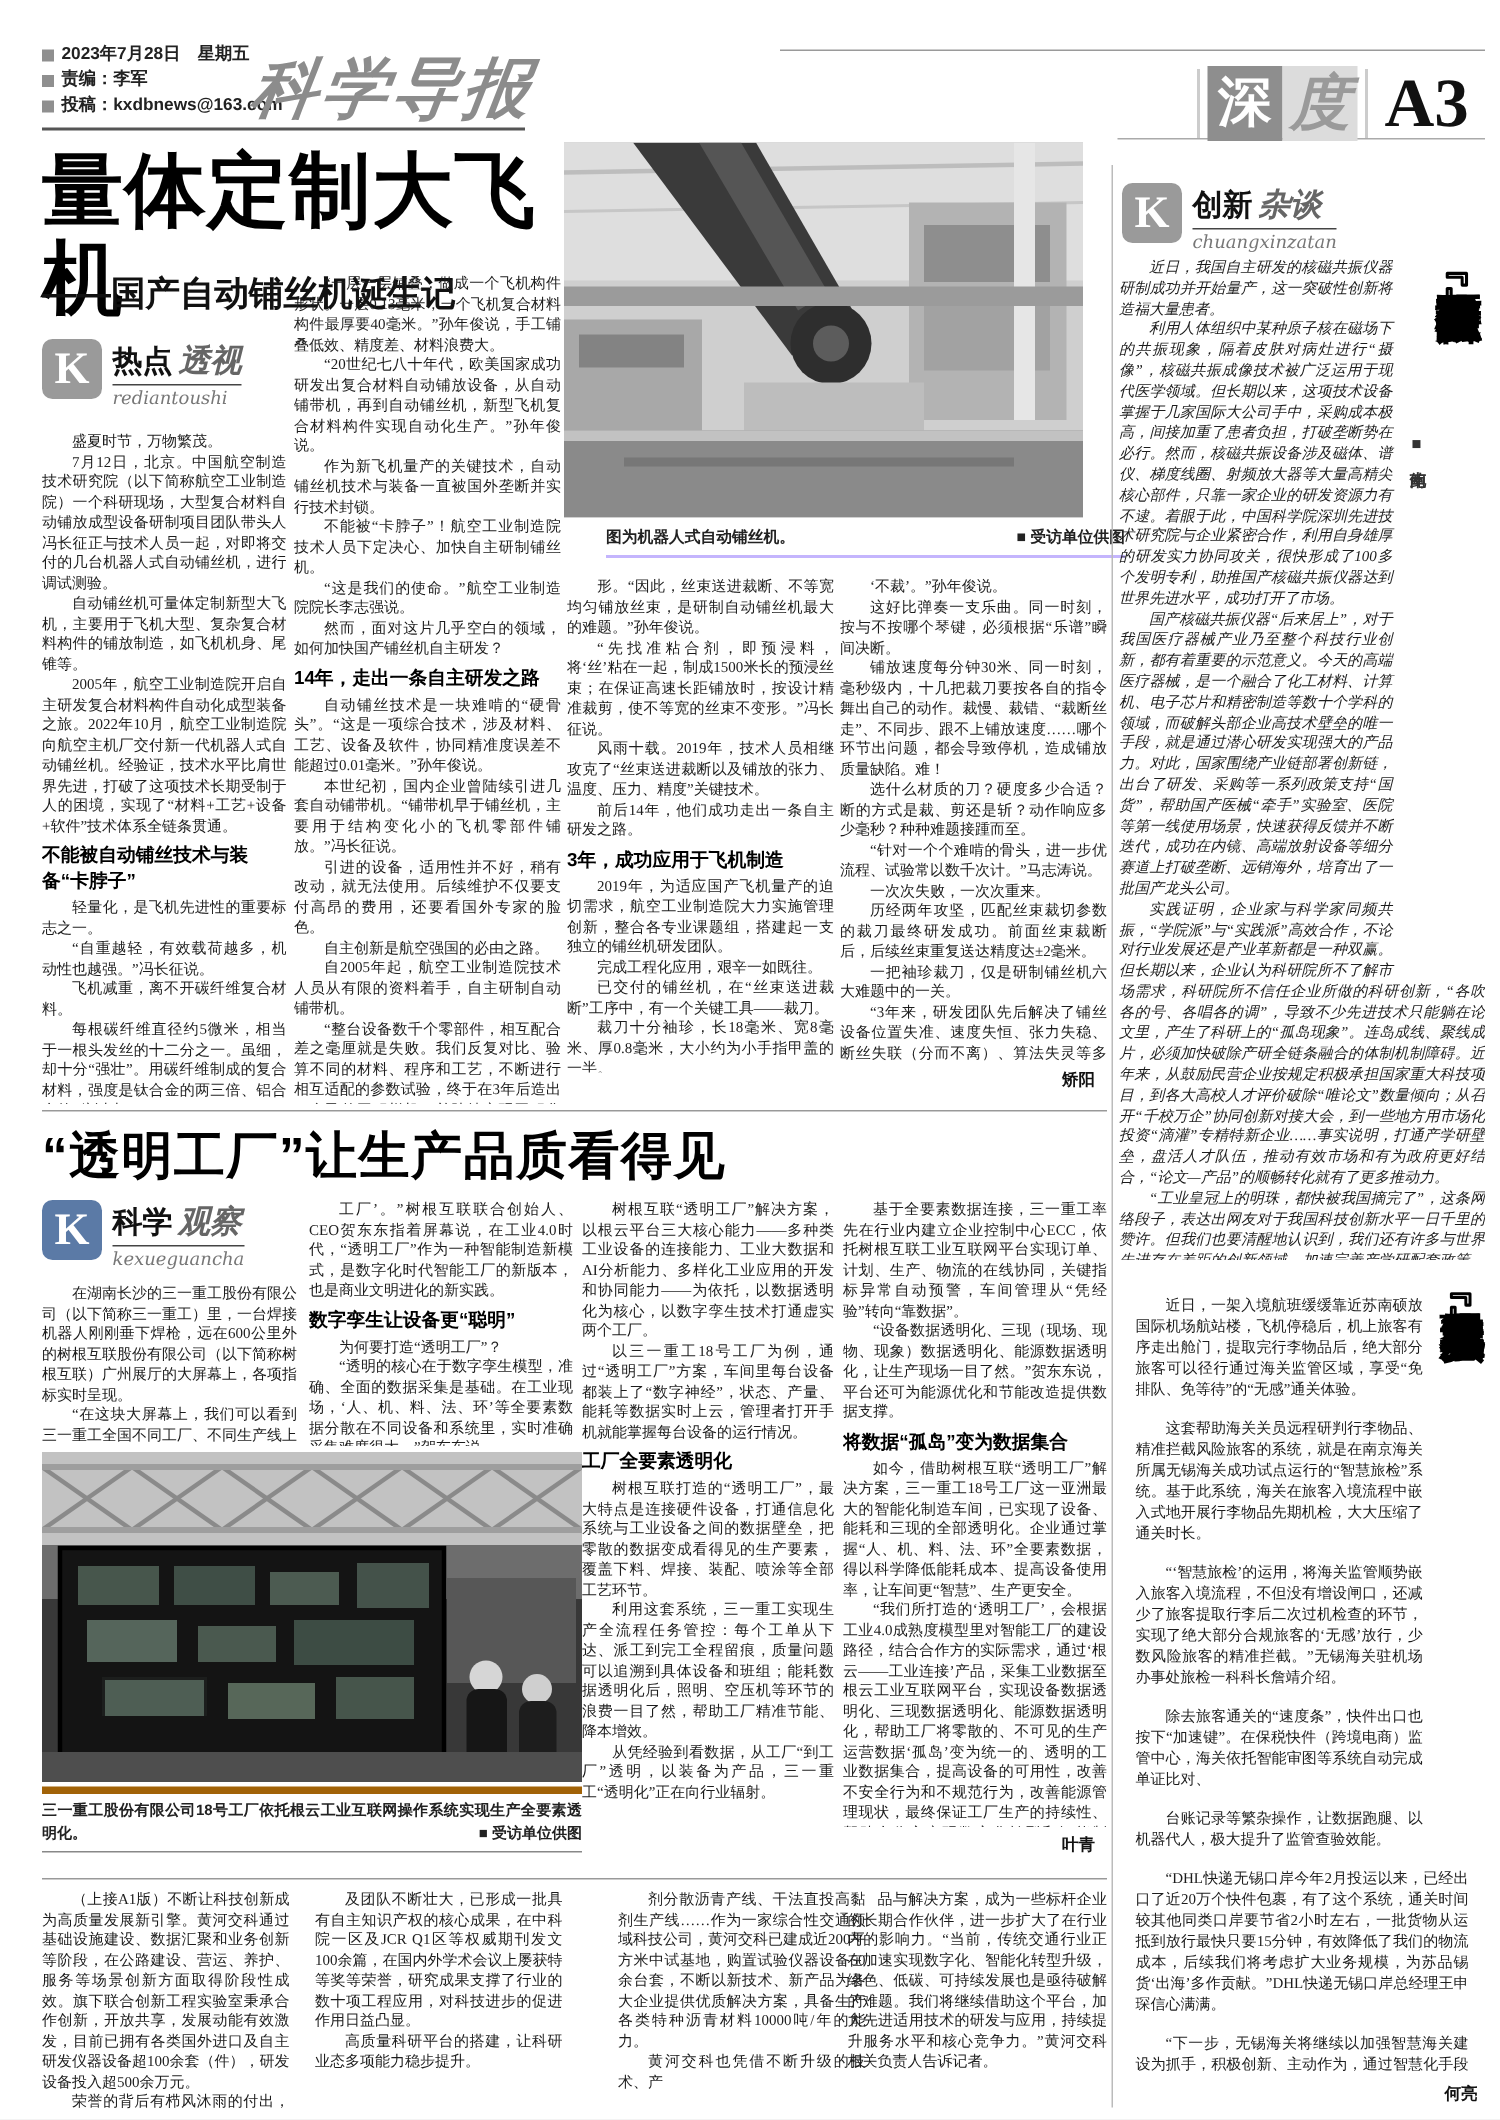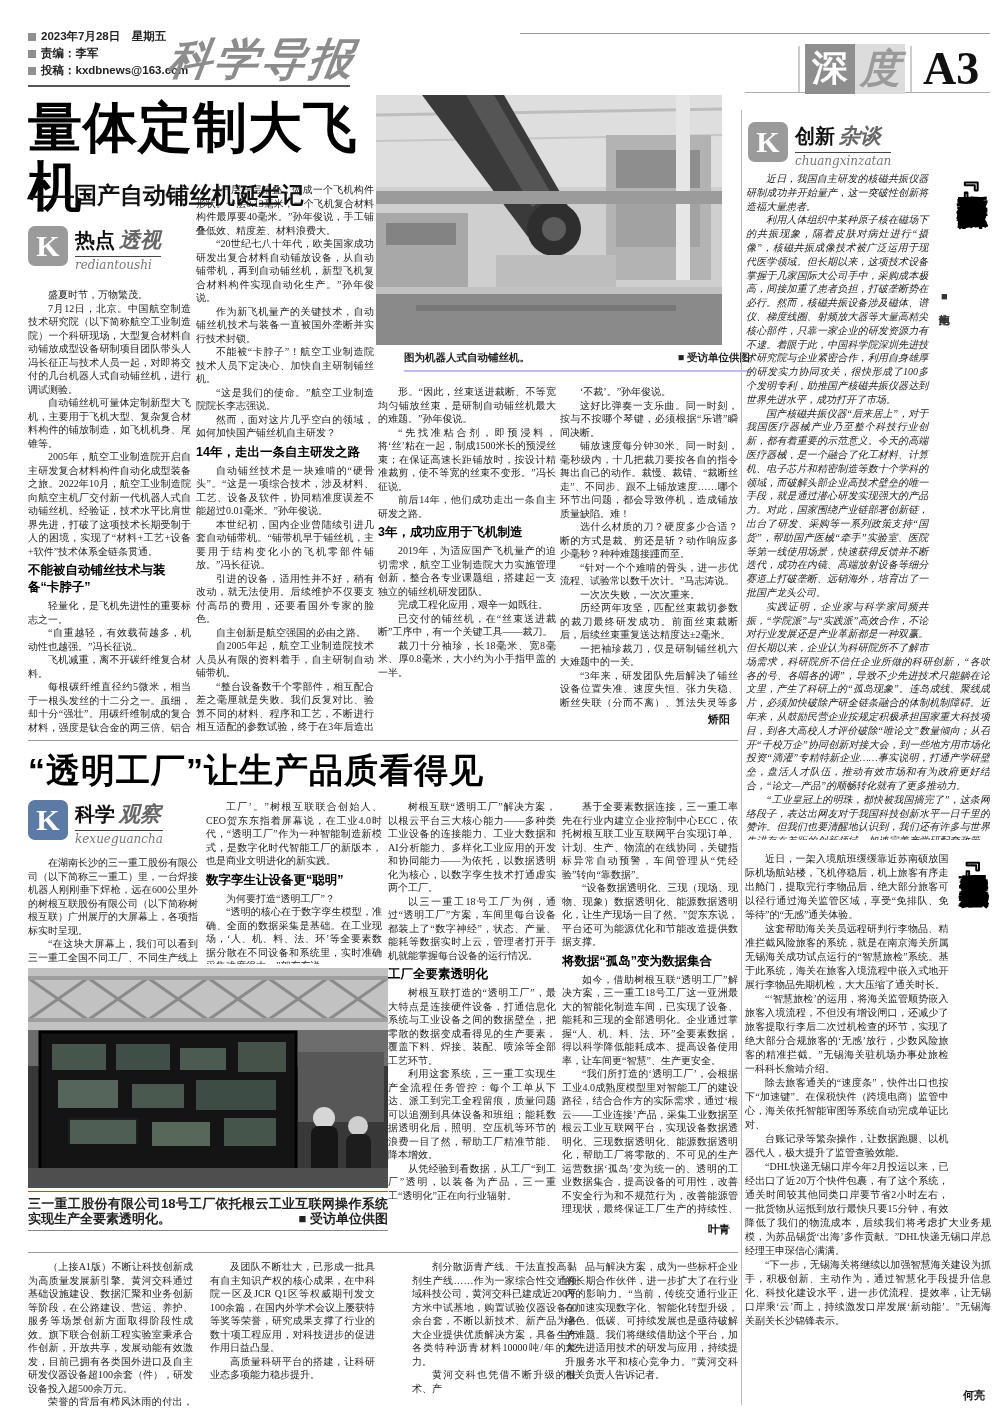--- a/index.html
+++ b/index.html
@@ -45,36 +45,36 @@
   h3.subhead{margin:4px 0 3px 0;font-family:"Liberation Sans",sans-serif;font-weight:bold;
              font-size:12.5px;text-align:left;color:#000;}
   .byline{position:absolute;font-family:"Liberation Sans",sans-serif;font-weight:bold;
           font-size:11px;text-align:right;color:#111;}
   
   .photo{position:absolute;overflow:hidden;background:#bbb;}
   .cap1{position:absolute;left:376px;top:348px;width:346px;display:flex;justify-content:space-between;
         font-family:"Liberation Sans",sans-serif;font-weight:bold;font-size:10.5px;
         border-bottom:2px solid #c4b5fd;padding:3px 0 5px 0;color:#222;margin-left:28px;}
   .cap2{position:absolute;left:28px;top:1191px;width:360px;font-family:"Liberation Sans",sans-serif;
-        font-weight:bold;font-size:13px;line-height:15px;border-top:1px solid #a16207;border-bottom:1px solid #888;
+        font-weight:bold;font-size:10px;line-height:15px;border-top:5px solid #a16207;border-bottom:1px solid #888;
         padding:4px 0;color:#222;text-align:justify;}
   .cap2 .credit{float:right;}
   
   .a2-text{position:absolute;left:746px;top:172px;width:244px;height:668px;overflow:hidden;text-align:justify;}
   .a2-text p.para{margin:0;font-style:italic;font-size:10px;line-height:13.8px;text-indent:2em;}
   .vhead-wrap{float:right;display:flex;margin-left:8px;}
   .vbyline{writing-mode:vertical-rl;font-family:"Liberation Sans",sans-serif;font-size:11px;
            font-weight:bold;color:#333;margin-top:118px;margin-right:3px;}
   .vhead{writing-mode:vertical-rl;font-family:"Liberation Sans",sans-serif;font-weight:bold;
          color:#000;line-height:1.15;}
   .vhead.a2h{font-size:31px;height:478px;}
   .vhead.a5h{font-size:30px;height:362px;}
   
   .a5-text{position:absolute;left:745px;top:852px;width:246px;height:532px;overflow:hidden;text-align:justify;}
-  .a5-text p.para{margin:0;font-size:10px;line-height:14px;text-indent:2em;}
+  .a5-text p.para{margin:12px;font-size:10px;line-height:14px;text-indent:2em;}
   
   .rule{position:absolute;background:#999;}
   
   .photo svg{display:block;}
 </style>
 </head>
 <body>
 
 <div class="page">
 
@@ -169,20 +169,21 @@
       <p class="para">自动铺丝技术是一块难啃的“硬骨头”。“这是一项综合技术，涉及材料、工艺、设备及软件，协同精准度误差不能超过0.01毫米。”孙年俊说。</p>
       <p class="para">本世纪初，国内企业曾陆续引进几套自动铺带机。“铺带机早于铺丝机，主要用于结构变化小的飞机零部件铺放。”冯长征说。</p>
       <p class="para">引进的设备，适用性并不好，稍有改动，就无法使用。后续维护不仅要支付高昂的费用，还要看国外专家的脸色。</p>
       <p class="para">自主创新是航空强国的必由之路。</p>
       <p class="para">自2005年起，航空工业制造院技术人员从有限的资料着手，自主研制自动铺带机。</p>
       <p class="para">“整台设备数千个零部件，相互配合差之毫厘就是失败。我们反复对比、验算不同的材料、程序和工艺，不断进行相互适配的参数试验，终于在3年后造出了自己的工程样机，并陆续实现工程化应用。”冯长征说。</p>
     </div>
   <div class="col" style="left:378px;top:385px;width:178px;height:330px;">
       <p class="para">形。“因此，丝束送进裁断、不等宽均匀铺放丝束，是研制自动铺丝机最大的难题。”孙年俊说。</p>
       <p class="para">“先找准粘合剂，即预浸料，将‘丝’粘在一起，制成1500米长的预浸丝束；在保证高速长距铺放时，按设计精准裁剪，使不等宽的丝束不变形。”冯长征说。</p>
+      <p class="para">风雨十载。2019年，技术人员相继攻克了“丝束送进裁断以及铺放的张力、温度、压力、精度”关键技术。</p>
       <p class="para">前后14年，他们成功走出一条自主研发之路。</p>
       <h3 class="subhead">3年，成功应用于飞机制造</h3>
       <p class="para">2019年，为适应国产飞机量产的迫切需求，航空工业制造院大力实施管理创新，整合各专业课题组，搭建起一支独立的铺丝机研发团队。</p>
       <p class="para">完成工程化应用，艰辛一如既往。</p>
       <p class="para">已交付的铺丝机，在“丝束送进裁断”工序中，有一个关键工具——裁刀。</p>
       <p class="para">裁刀十分袖珍，长18毫米、宽8毫米、厚0.8毫米，大小约为小手指甲盖的一半。</p>
     </div>
   <div class="col" style="left:560px;top:385px;width:178px;height:322px;">
       <p class="para">‘不裁’。”孙年俊说。</p>
       <p class="para">这好比弹奏一支乐曲。同一时刻，按与不按哪个琴键，必须根据“乐谱”瞬间决断。</p>

